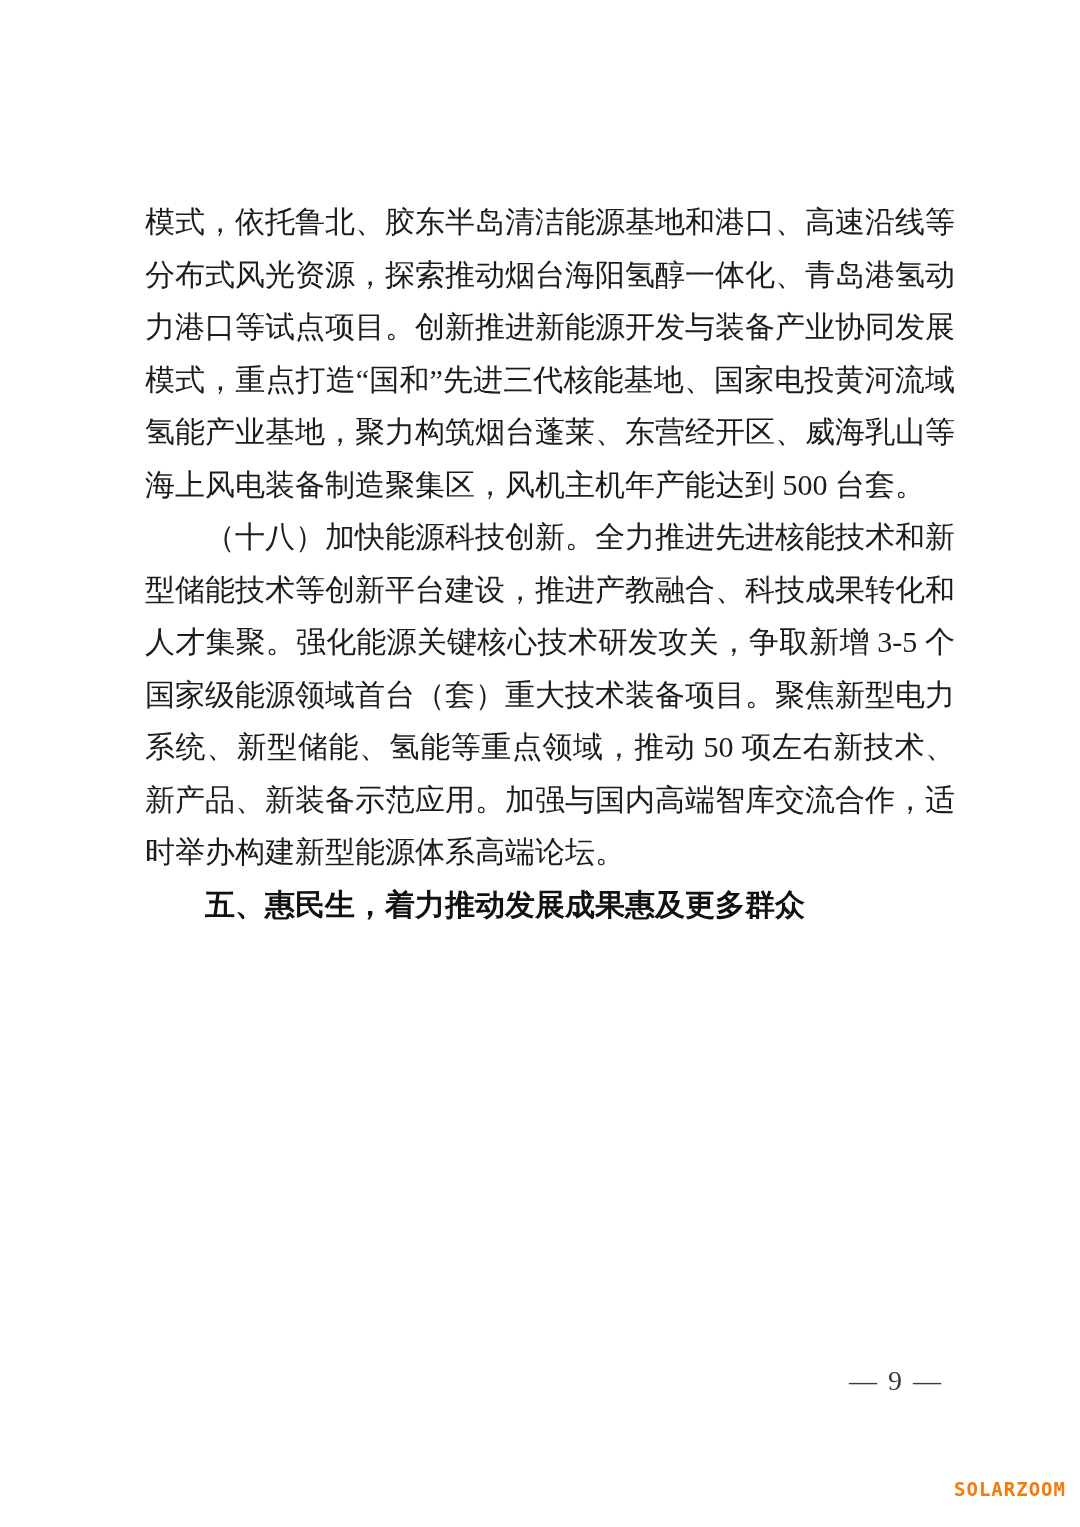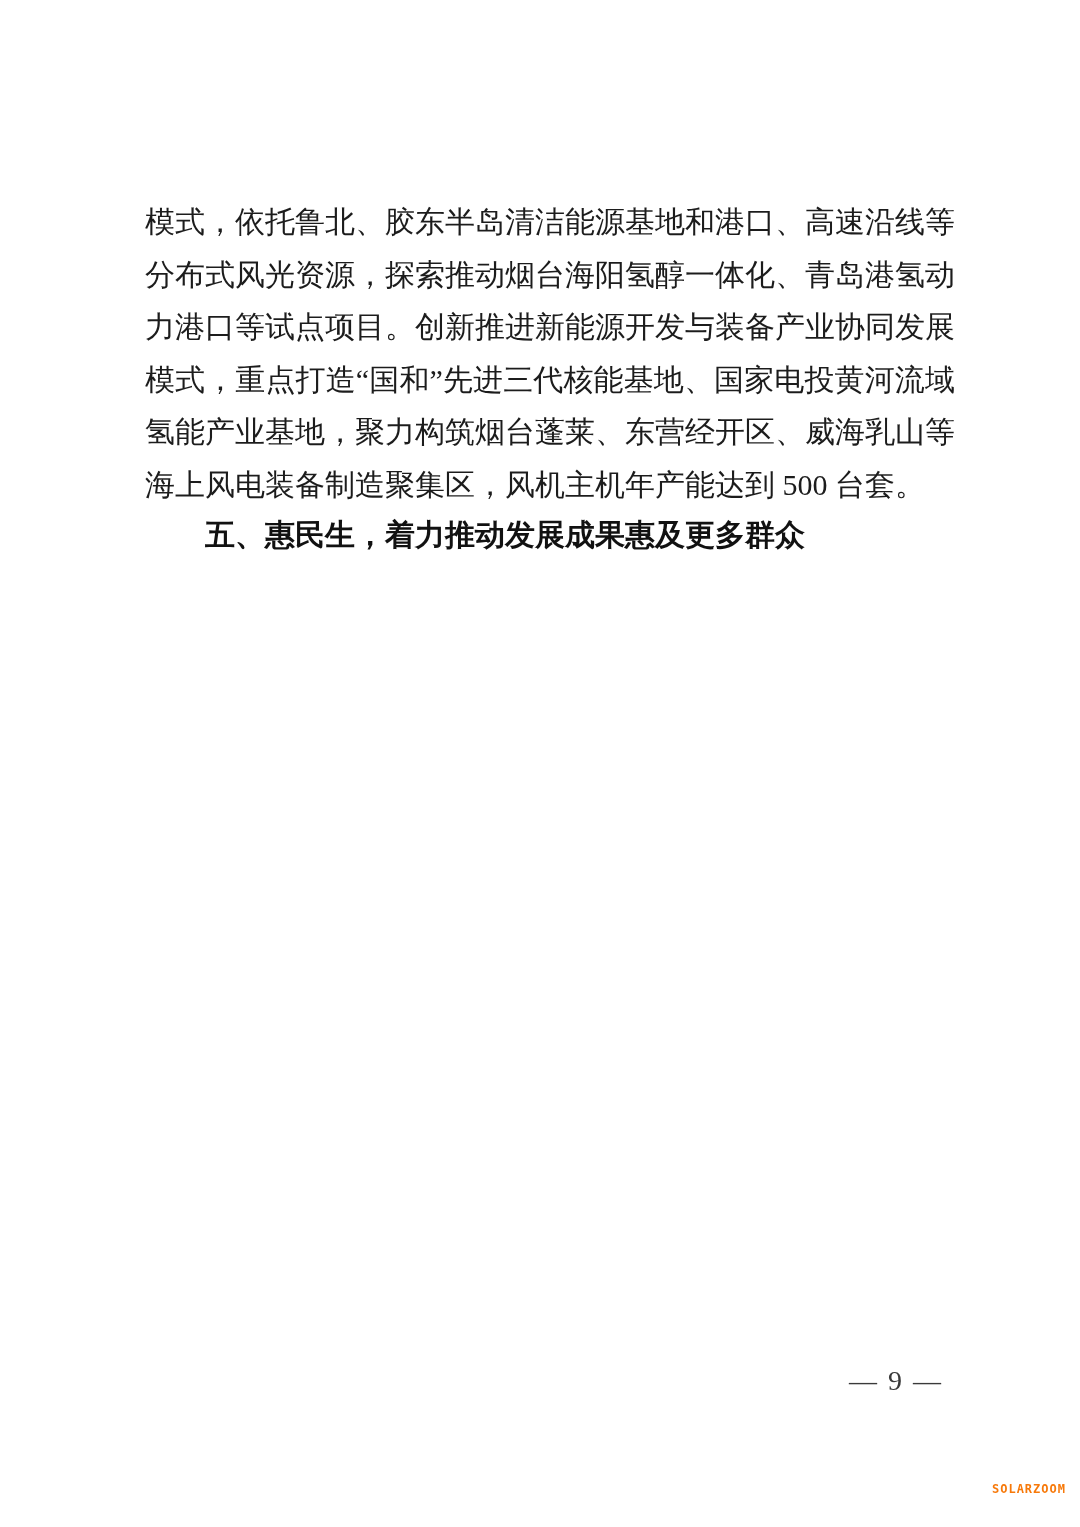--- a/index.html
+++ b/index.html
@@ -29,21 +29,21 @@
     margin: 0;
     text-align: justify;
     text-justify: inter-character;
     text-align-last: left;
     word-break: break-all;
     text-indent: 2em;
   }
   .body-para.no-indent { text-indent: 0; }
   .section-heading {
     margin: 0;
-    font-family: Liberation Mono, monospace;
+    font-family: Liberation Serif, serif;
     font-weight: bold;
     font-size: 30px;
     line-height: 52.5px;
     text-indent: 2em;
     color: #111111;
     word-break: break-all;
   }
   .page-number {
     position: absolute;
     top: 1364px;
@@ -55,33 +55,34 @@
     line-height: 34px;
     color: #3a3a3a;
     letter-spacing: 2px;
   }
   .watermark {
     position: absolute;
     top: 1481px;
     right: 14px;
     font-family: "DejaVu Sans Mono", monospace;
     font-weight: bold;
-    font-size: 12px;
+    font-size: 19px;
     line-height: 16px;
     color: #f7790a;
     letter-spacing: 1px;
   }
 </style>
 </head>
 <body>
 
 <div class="page">
 
   <main class="content">
     <p class="body-para no-indent">模式，依托鲁北、胶东半岛清洁能源基地和港口、高速沿线等分布式风光资源，探索推动烟台海阳氢醇一体化、青岛港氢动力港口等试点项目。创新推进新能源开发与装备产业协同发展模式，重点打造“国和”先进三代核能基地、国家电投黄河流域氢能产业基地，聚力构筑烟台蓬莱、东营经开区、威海乳山等海上风电装备制造聚集区，风机主机年产能达到 500 台套。</p>
+    <p class="body-para">（十八）加快能源科技创新。全力推进先进核能技术和新型储能技术等创新平台建设，推进产教融合、科技成果转化和人才集聚。强化能源关键核心技术研发攻关，争取新增 3-5 个国家级能源领域首台（套）重大技术装备项目。聚焦新型电力系统、新型储能、氢能等重点领域，推动 50 项左右新技术、新产品、新装备示范应用。加强与国内高端智库交流合作，适时举办构建新型能源体系高端论坛。</p>
     <h2 class="section-heading">五、惠民生，着力推动发展成果惠及更多群众</h2>
   </main>
 
   <div class="page-number">— 9 —</div>
 
   <div class="watermark">SOLARZOOM</div>
 
 </div>
 
 </body></html>

